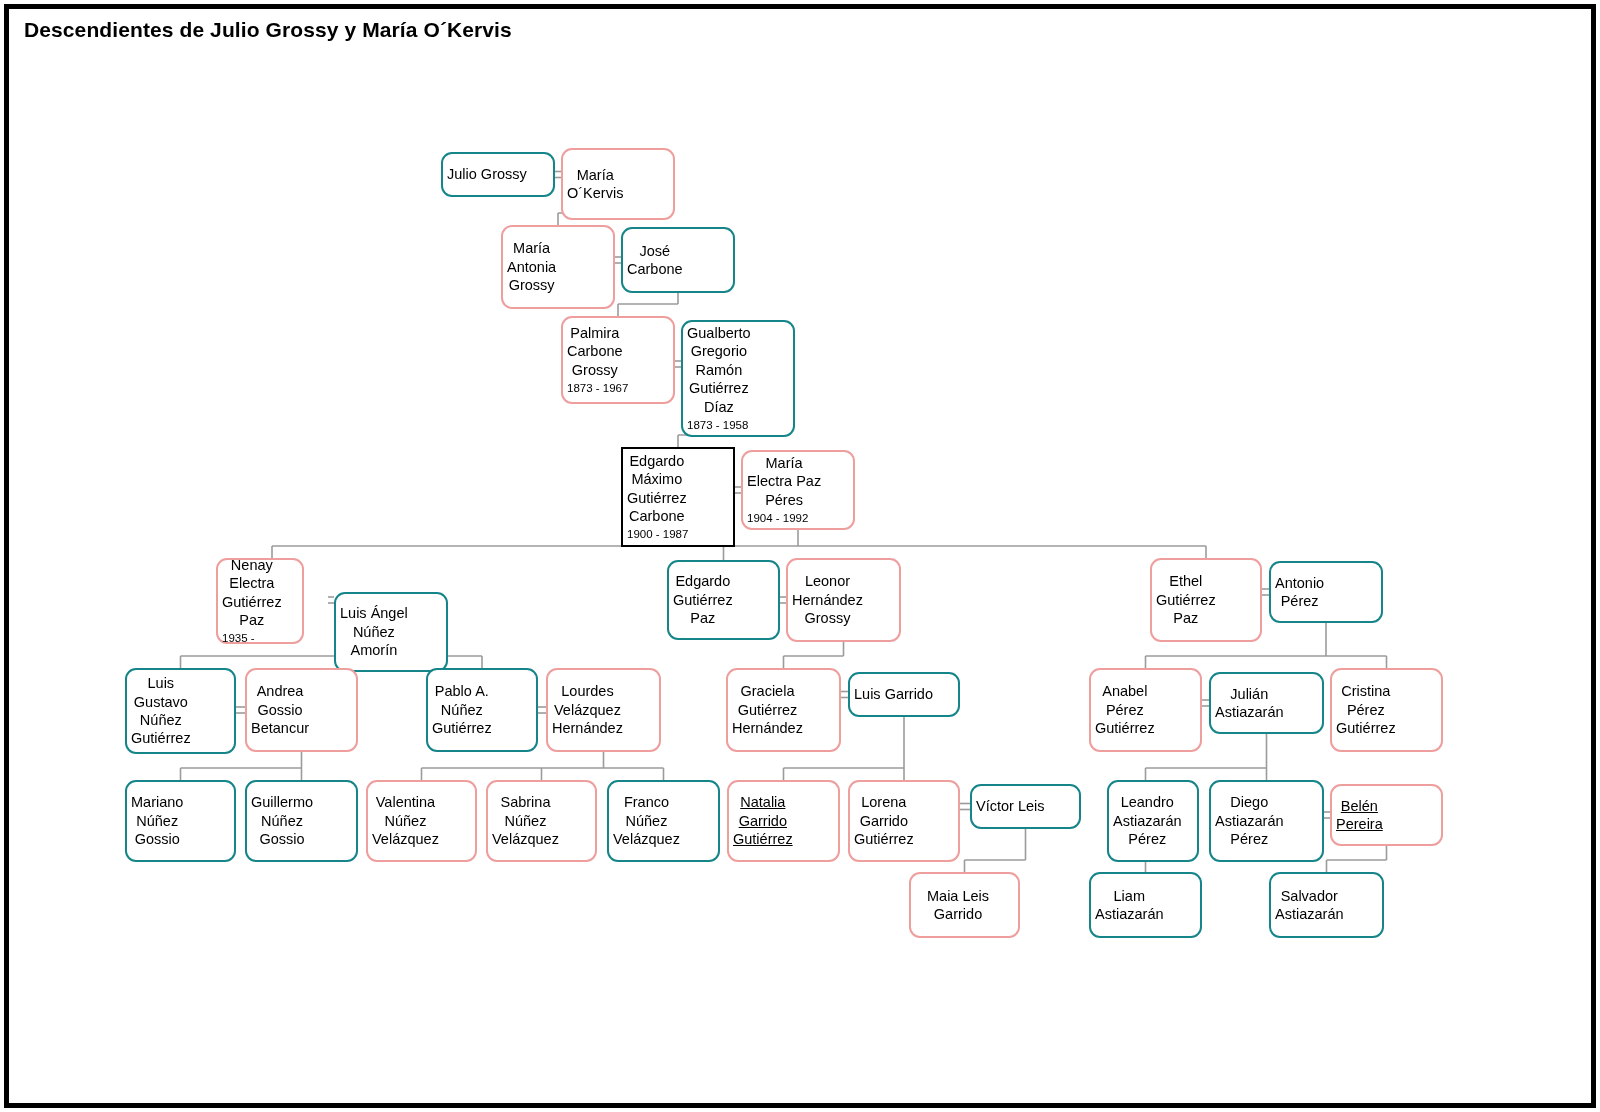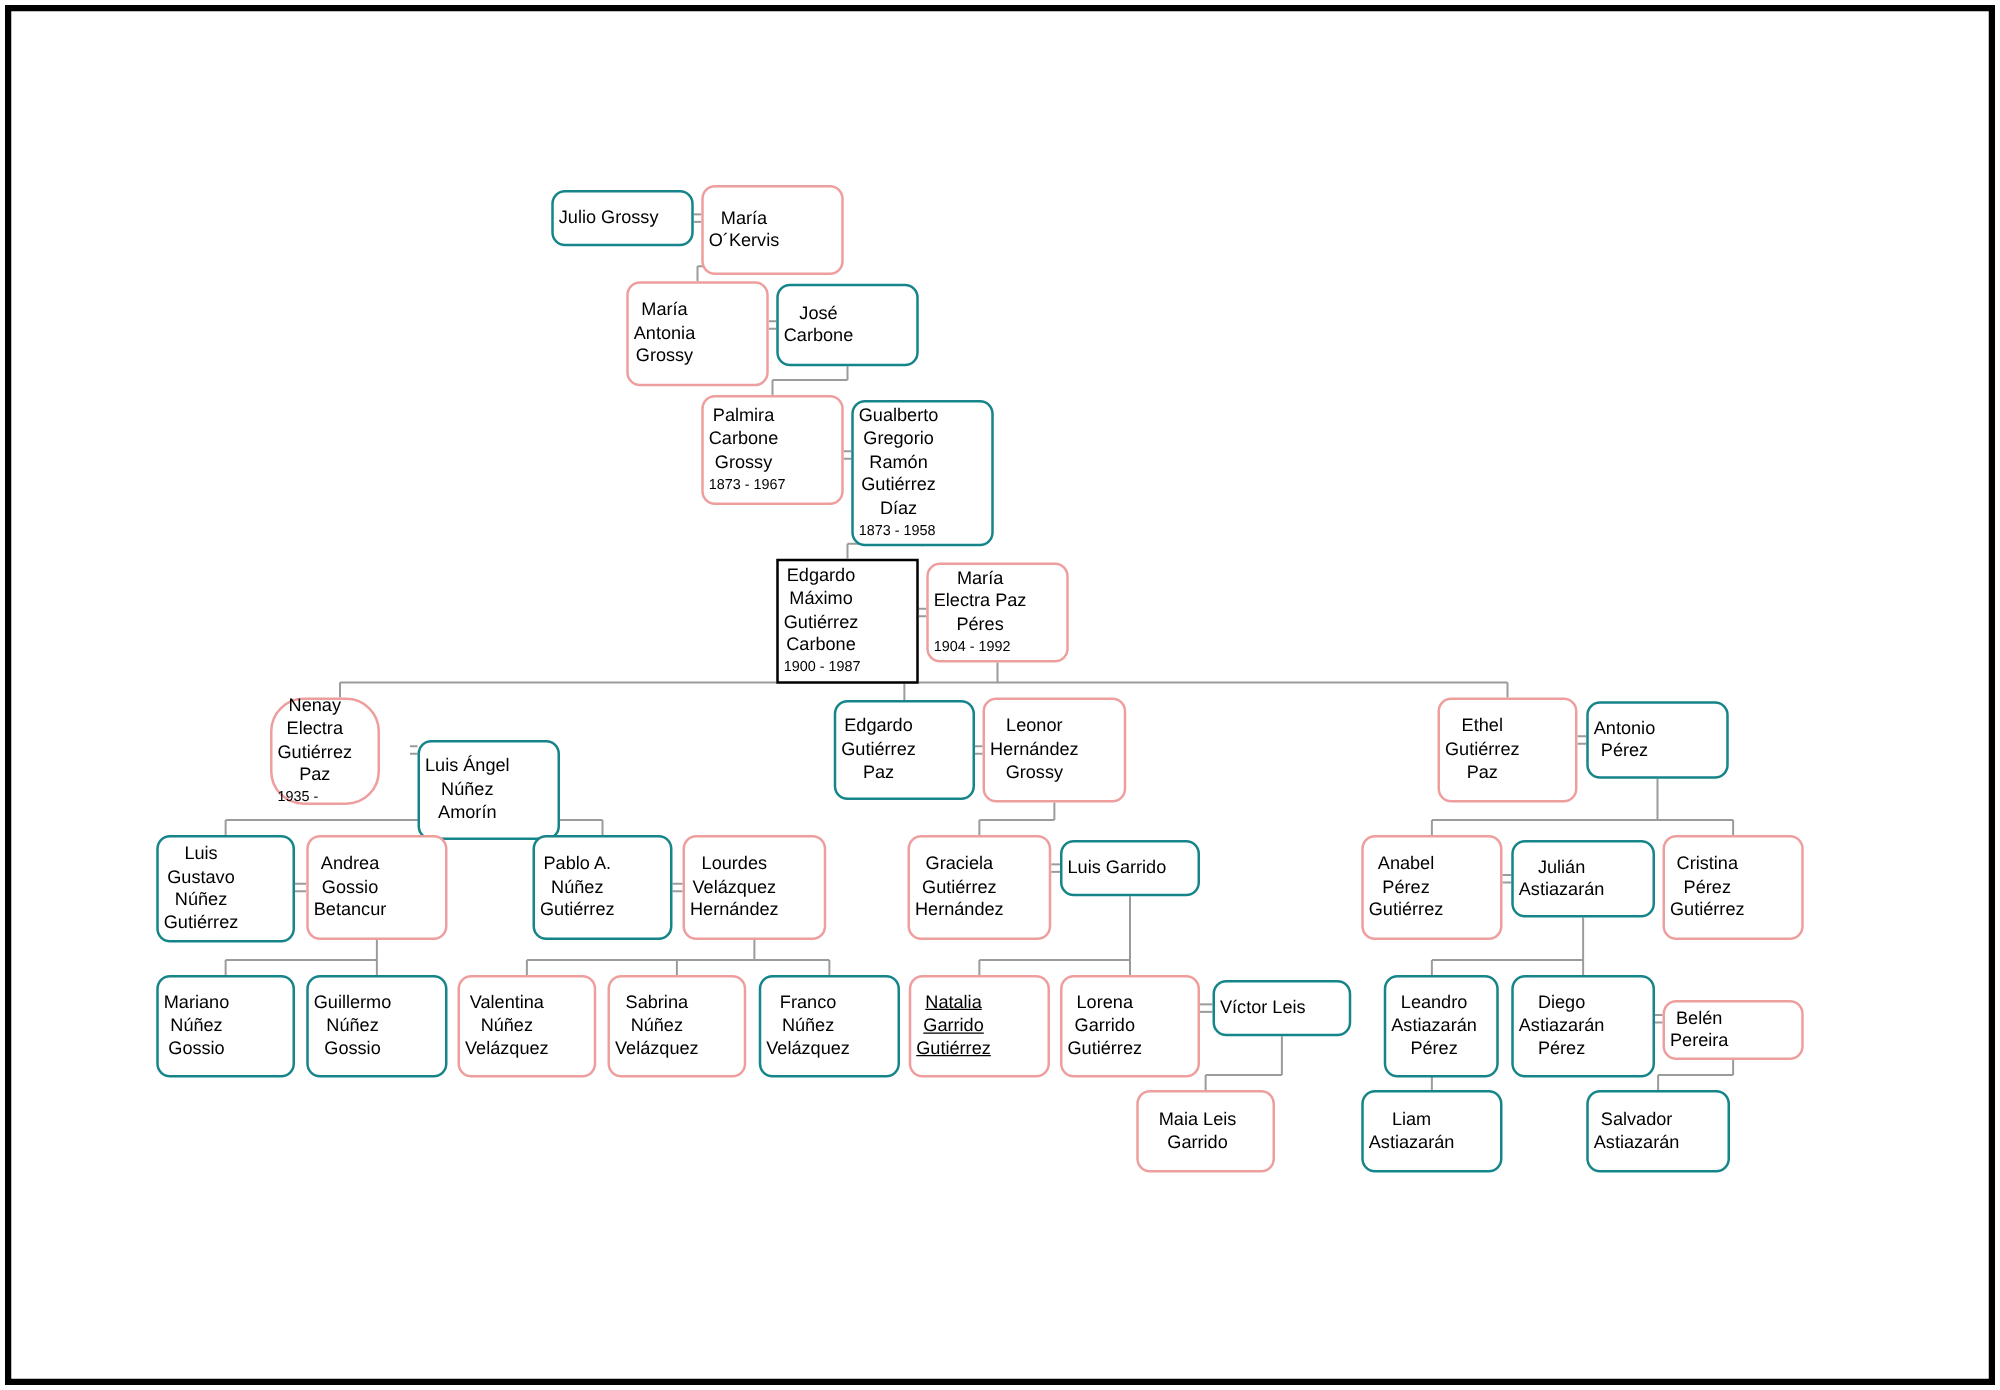--- a/index.html
+++ b/index.html
@@ -79,20 +79,21 @@
     color: #000000;
   }
 </style>
 </head>
 <body>
 
 <div id="page">
 
   <div id="frame"></div>
 
+  <div id="title">Descendientes de Julio Grossy y María O´Kervis</div>
 
   <svg id="lines" viewBox="0 0 1600 1112" width="1600" height="1112" xmlns="http://www.w3.org/2000/svg" aria-hidden="true">
       <line x1="555" y1="171.5" x2="561" y2="171.5" stroke="#9b9b9b" stroke-width="1.6"></line>
       <line x1="555" y1="177.5" x2="561" y2="177.5" stroke="#9b9b9b" stroke-width="1.6"></line>
       <line x1="615" y1="257" x2="621" y2="257" stroke="#9b9b9b" stroke-width="1.6"></line>
       <line x1="615" y1="263" x2="621" y2="263" stroke="#9b9b9b" stroke-width="1.6"></line>
       <line x1="675" y1="361" x2="681" y2="361" stroke="#9b9b9b" stroke-width="1.6"></line>
       <line x1="675" y1="367" x2="681" y2="367" stroke="#9b9b9b" stroke-width="1.6"></line>
       <line x1="735" y1="487" x2="741" y2="487" stroke="#9b9b9b" stroke-width="1.6"></line>
       <line x1="735" y1="493" x2="741" y2="493" stroke="#9b9b9b" stroke-width="1.6"></line>
@@ -203,21 +204,21 @@
 Gutiérrez
 Carbone</div>
         <div class="dates">1900 - 1987</div>
       </div>
       <div class="node female" style="left: 741px; top: 450px; width: 114px; height: 80px;">
         <div class="nm">María
 Electra Paz
 Péres</div>
         <div class="dates">1904 - 1992</div>
       </div>
-      <div class="node female" style="left: 216px; top: 558px; width: 88px; height: 86px; border-radius: 27px;">
+      <div class="node female" style="left: 216px; top: 558px; width: 88px; height: 86px;">
         <div class="nm">Nenay
 Electra
 Gutiérrez
 Paz</div>
         <div class="dates">1935 - </div>
       </div>
       <div class="node male" style="left: 334px; top: 592px; width: 114px; height: 80px;">
         <div class="nm">Luis Ángel
 Núñez
 Amorín</div>
@@ -325,21 +326,21 @@
       <div class="node male" style="left: 1107px; top: 780px; width: 92px; height: 82px;">
         <div class="nm">Leandro
 Astiazarán
 Pérez</div>
       </div>
       <div class="node male" style="left: 1209px; top: 780px; width: 115px; height: 82px;">
         <div class="nm">Diego
 Astiazarán
 Pérez</div>
       </div>
-      <div class="node female" style="left: 1330px; top: 800px; width: 113px; height: 48px;">
+      <div class="node female" style="left: 1330px; top: 784px; width: 113px; height: 62px; text-decoration: underline;">
         <div class="nm">Belén
 Pereira</div>
       </div>
       <div class="node female" style="left: 909px; top: 872px; width: 111px; height: 66px; padding-left: 16px;">
         <div class="nm">Maia Leis
 Garrido</div>
       </div>
       <div class="node male" style="left: 1089px; top: 872px; width: 113px; height: 66px;">
         <div class="nm">Liam
 Astiazarán</div>

